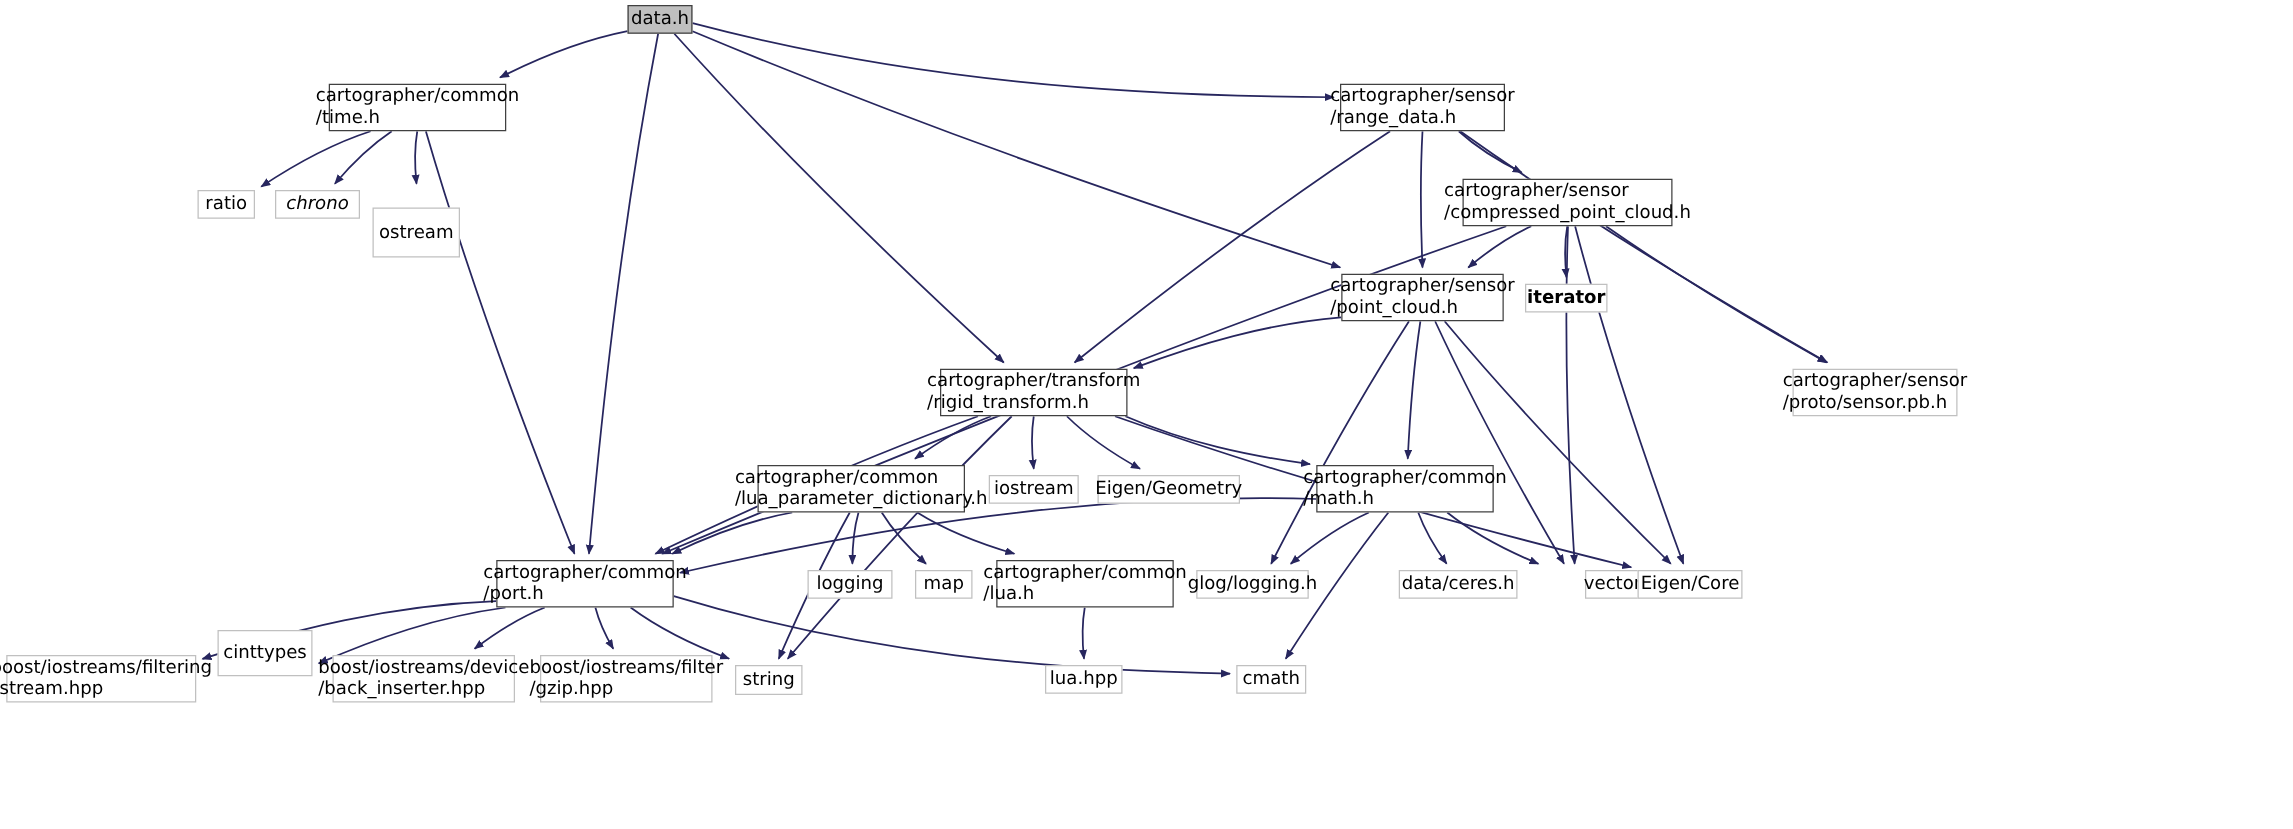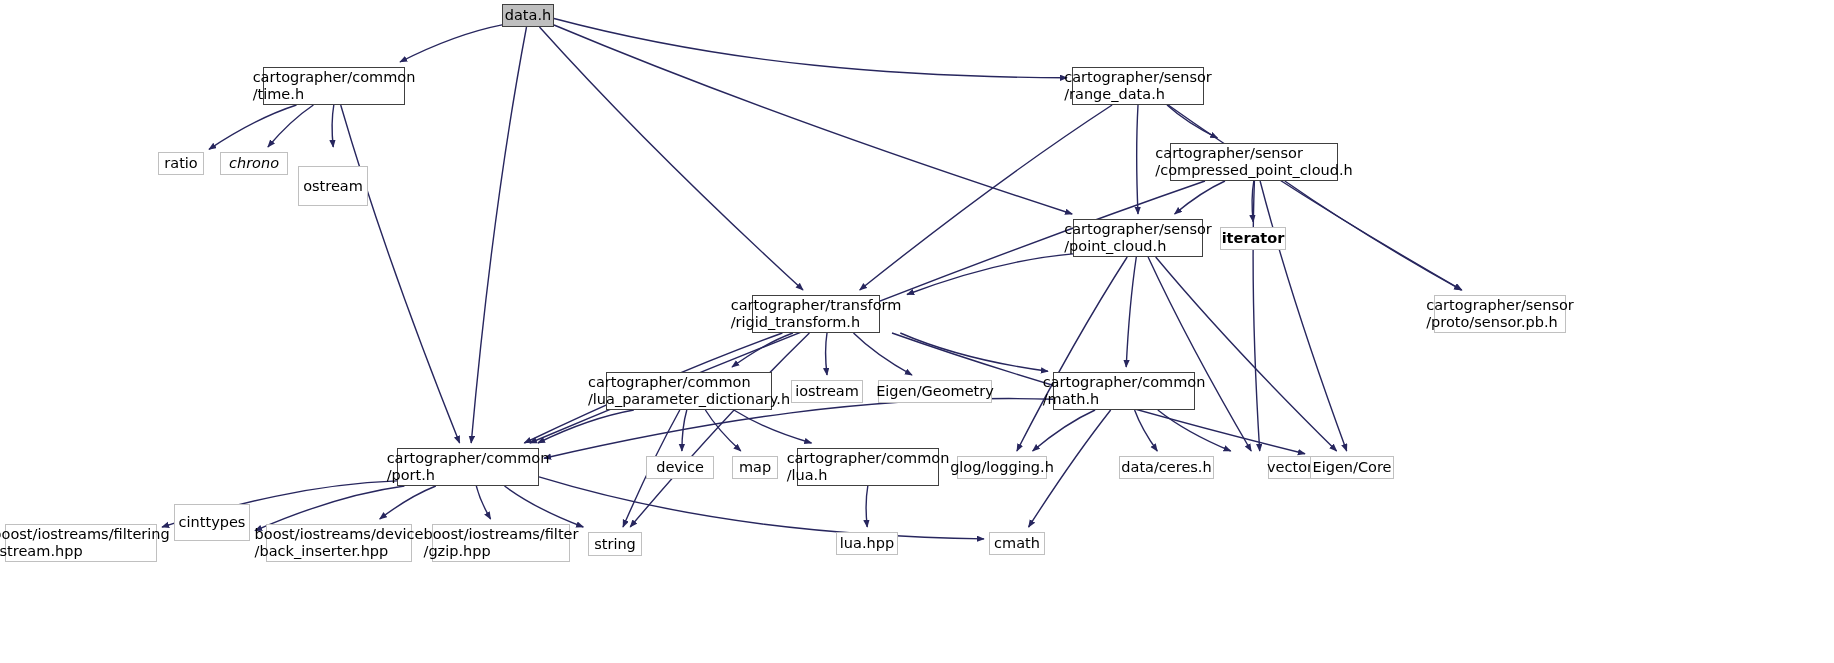--- a/index.html
+++ b/index.html
@@ -114,31 +114,31 @@
       <div class="node" style="left: 158px; top: 152px; width: 46px; height: 23px;">ratio</div>
       <div class="node" style="left: 220px; top: 152px; width: 68px; height: 23px; font-style: italic;">chrono</div>
       <div class="node" style="left: 298px; top: 152px; width: 70px; height: 40px; margin-top: 14px;">ostream</div>
       <div class="node strong" style="left: 1170px; top: 143px; width: 168px; height: 38px;">cartographer/sensor
 /compressed_point_cloud.h</div>
       <div class="node strong" style="left: 1073px; top: 219px; width: 130px; height: 38px;">cartographer/sensor
 /point_cloud.h</div>
       <div class="node" style="left: 1220px; top: 227px; width: 66px; height: 23px; font-weight: bold;">iterator</div>
       <div class="node" style="left: 1434px; top: 295px; width: 132px; height: 38px;">cartographer/sensor
 /proto/sensor.pb.h</div>
-      <div class="node strong" style="left: 752px; top: 295px; width: 128px; height: 38px;">cartographer/transform
+      <div class="node strong" style="left: 752px; top: 295px; width: 150px; height: 38px;">cartographer/transform
 /rigid_transform.h</div>
       <div class="node strong" style="left: 606px; top: 372px; width: 166px; height: 38px;">cartographer/common
 /lua_parameter_dictionary.h</div>
       <div class="node" style="left: 791px; top: 380px; width: 72px; height: 23px;">iostream</div>
       <div class="node" style="left: 878px; top: 380px; width: 114px; height: 23px;">Eigen/Geometry</div>
       <div class="node strong" style="left: 1053px; top: 372px; width: 142px; height: 38px;">cartographer/common
 /math.h</div>
       <div class="node strong" style="left: 397px; top: 448px; width: 142px; height: 38px;">cartographer/common
 /port.h</div>
-      <div class="node" style="left: 646px; top: 456px; width: 68px; height: 23px;">device</div>
+      <div class="node" style="left: 646px; top: 456px; width: 68px; height: 23px;">logging</div>
       <div class="node" style="left: 732px; top: 456px; width: 46px; height: 23px;">map</div>
       <div class="node strong" style="left: 797px; top: 448px; width: 142px; height: 38px;">cartographer/common
 /lua.h</div>
       <div class="node" style="left: 957px; top: 456px; width: 90px; height: 23px;">glog/logging.h</div>
       <div class="node" style="left: 1119px; top: 456px; width: 95px; height: 23px;">data/ceres.h</div>
       <div class="node" style="left: 1232px; top: 456px; width: 44px; height: 23px; margin-left: 36px;">vector</div>
       <div class="node" style="left: 1310px; top: 456px; width: 84px; height: 23px;">Eigen/Core</div>
       <div class="node" style="left: 5px; top: 524px; width: 152px; height: 38px;">boost/iostreams/filtering
 _stream.hpp</div>
       <div class="node" style="left: 174px; top: 504px; width: 76px; height: 37px;">cinttypes</div>

